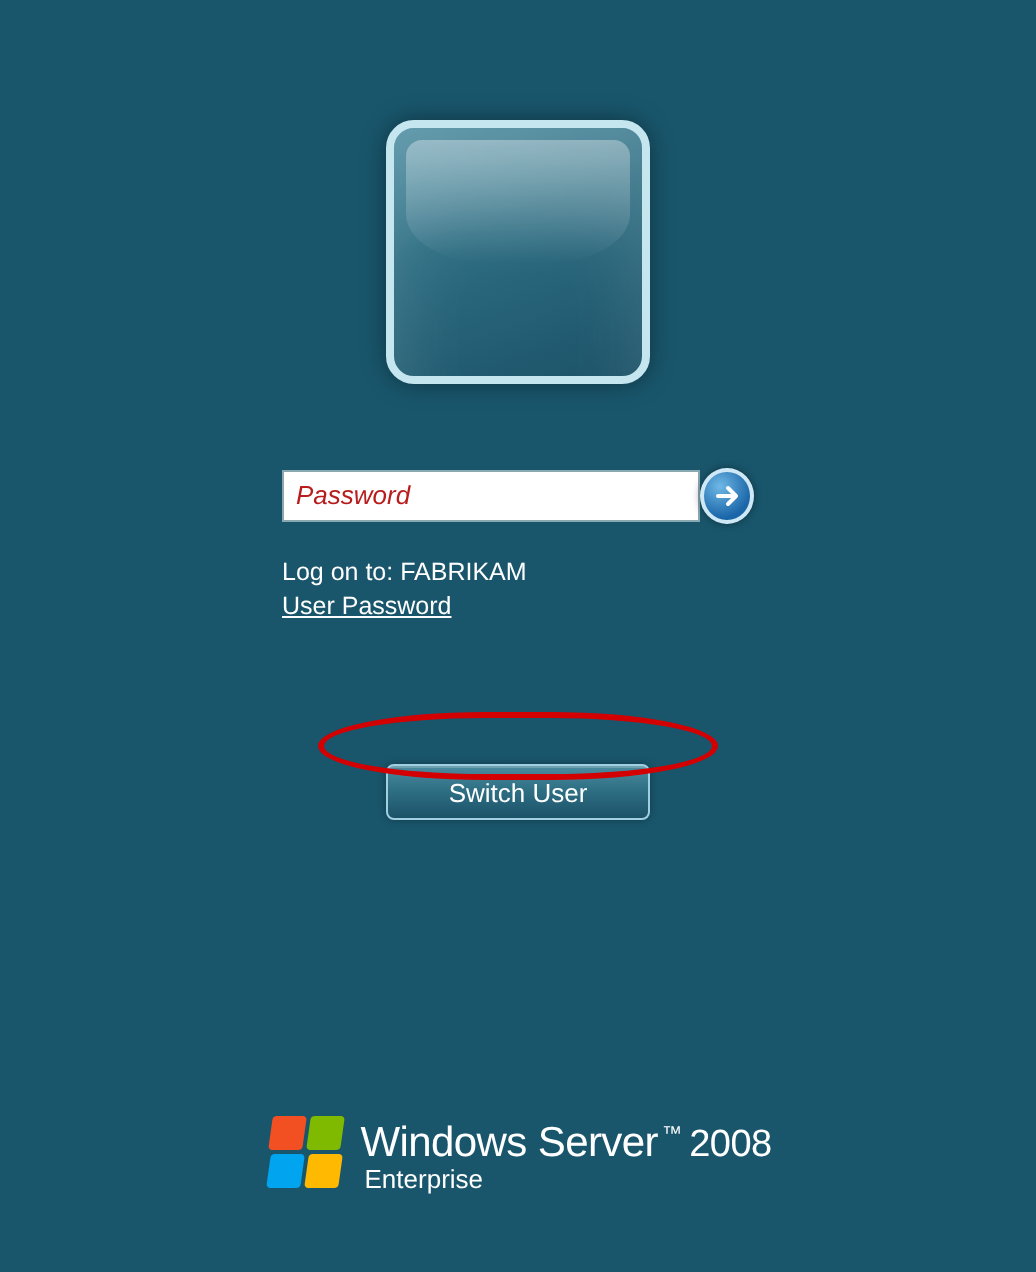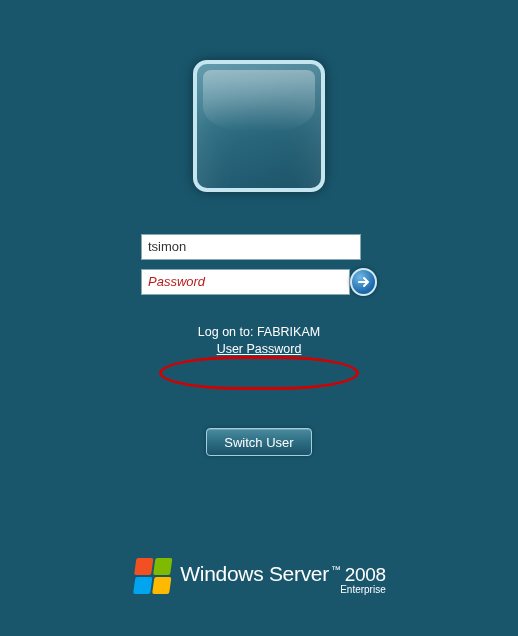--- a/index.html
+++ b/index.html
@@ -69,22 +69,22 @@
     position: relative;
     cursor: pointer;
     margin-left: -4px;
   }
   .arrow-btn svg {
     position: absolute;
     top: 50%; left: 50%;
     transform: translate(-50%, -50%);
   }
   .links {
-    margin-top: 20px;
-    text-align: center;
+    margin-top: 8px;
+    text-align: left;
     color: #fff;
     font-size: 12.5px;
     line-height: 17px;
   }
   .links .link {
     text-decoration: underline;
     cursor: pointer;
   }
   .highlight {
     position: absolute;
@@ -92,21 +92,21 @@
     border-radius: 50% / 60%;
     width: 200px;
     height: 34px;
     left: 50%;
     transform: translateX(-50%);
     top: 356px;
     pointer-events: none;
   }
   .switch-btn {
     margin-top: 70px;
-    width: 106px;
+    width: 132px;
     height: 28px;
     background: linear-gradient(to bottom, #4a8ba0 0%, #2d6d82 50%, #1c5268 100%);
     border: 1px solid #9fcfe0;
     border-radius: 4px;
     color: #fff;
     font-size: 13px;
     cursor: pointer;
     box-shadow: 0 0 4px rgba(0,0,0,0.3), inset 0 1px 0 rgba(255,255,255,0.2);
   }
   .branding {
@@ -136,35 +136,33 @@
   .winflag .p3 { top: 19px; left: 2px; background: #00a4ef; transform: skewX(-8deg); }
   .winflag .p4 { top: 19px; left: 21px; background: #ffb900; transform: skewX(-8deg); }
   .brandtext .line1 {
     font-size: 21px;
     font-weight: 300;
     letter-spacing: -0.3px;
   }
   .brandtext .line1 .tm { font-size: 10px; vertical-align: super; margin: 0 2px; }
   .brandtext .year { font-weight: 400; font-size: 19px; margin-left: 2px;}
   .brandtext .line2 {
-    font-size: 10px;
+    font-size: 13px;
     margin-top: -2px;
     margin-left: 2px;
-    text-align: right;
   }
 </style>
 </head>
 <body>
 
 <div class="container">
 
   <div class="avatar"></div>
 
   <div class="form">
-    <div class="textfield">tsimon</div>
 
     <div class="row2">
       <div class="textfield placeholder">Password</div>
       <div class="arrow-btn">
         <svg width="14" height="14" viewBox="0 0 14 14">
           <path d="M2 7 H10 M7 3 L11 7 L7 11" stroke="#fff" stroke-width="2" fill="none" stroke-linecap="round" stroke-linejoin="round"></path>
         </svg>
       </div>
     </div>
 

